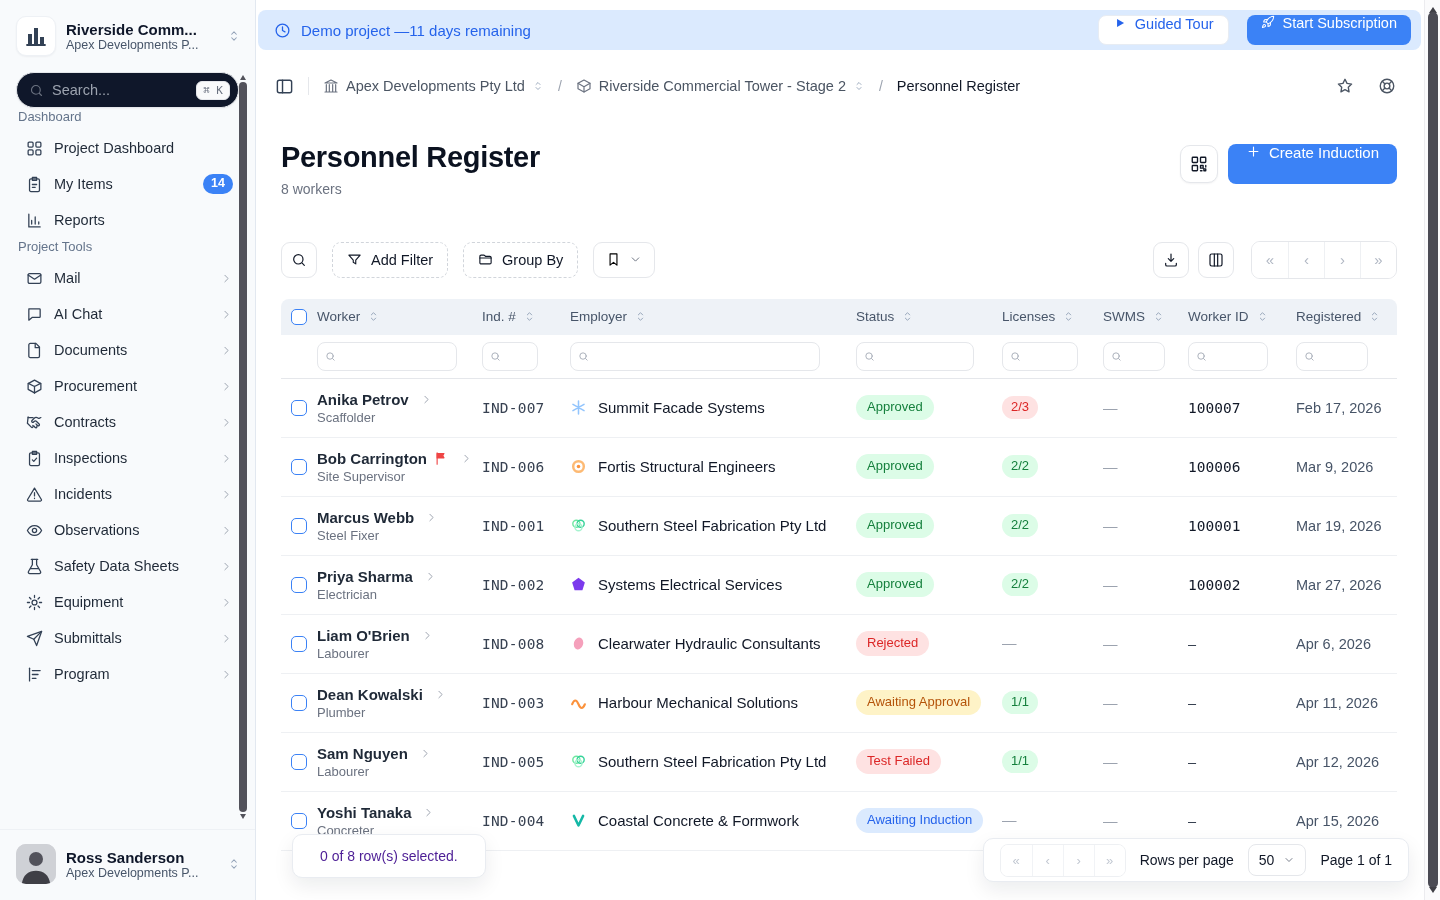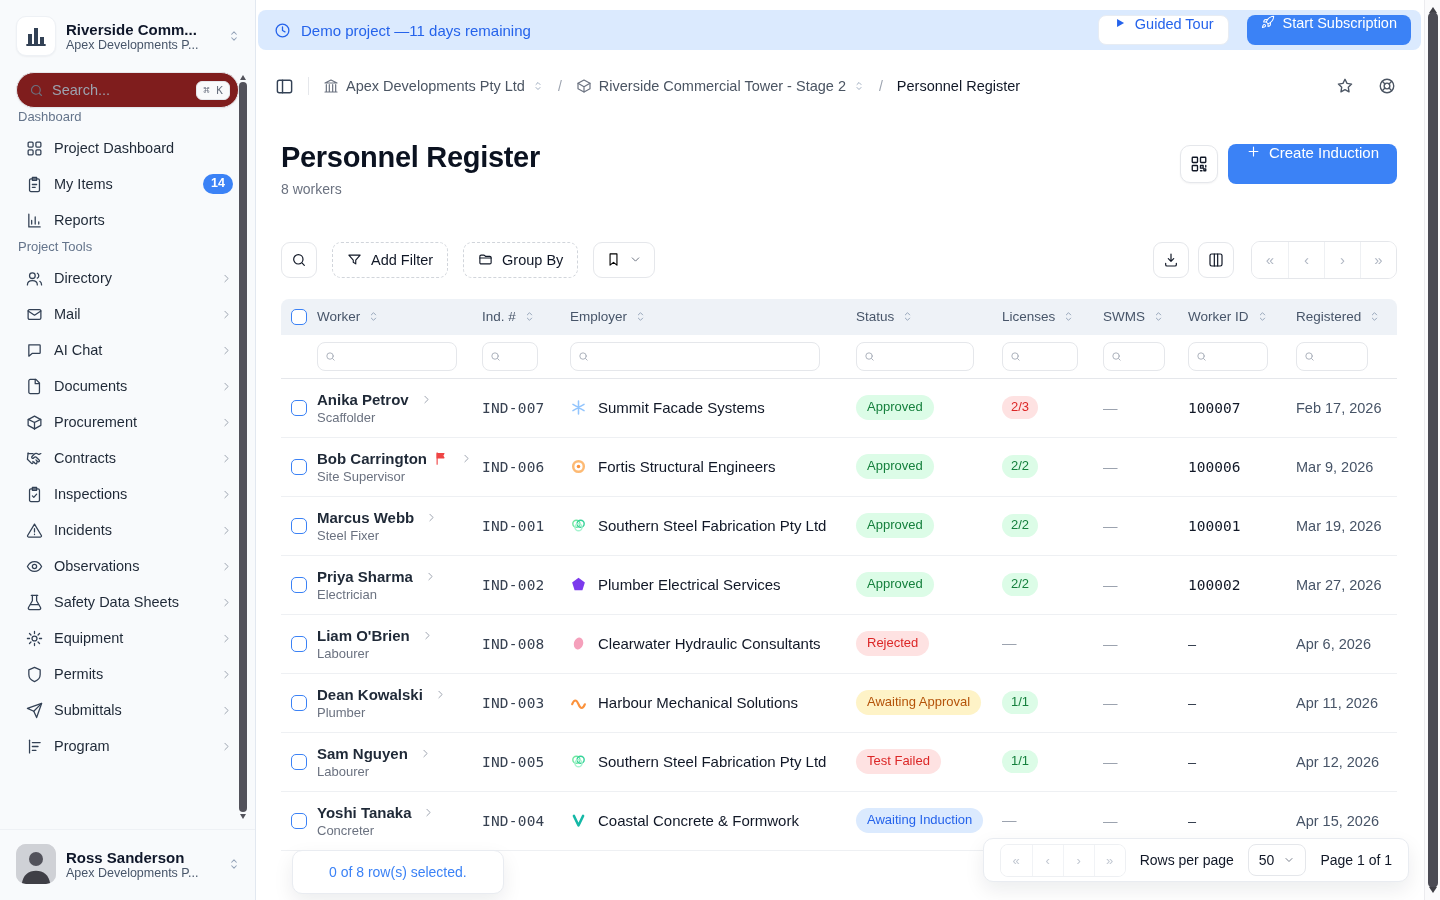--- a/index.html
+++ b/index.html
@@ -11,21 +11,21 @@
 
   
   .sidebar{width:256px;min-width:256px;background:#f8fafc;border-right:1px solid #e2e8f0;display:flex;flex-direction:column;position:relative}
   .org{display:flex;align-items:center;gap:10px;padding:16px 14px 12px 16px}
   .org-logo{width:40px;height:40px;background:#fff;border:1px solid #eef1f5;border-radius:10px;display:flex;align-items:center;justify-content:center;padding:7px;box-shadow:0 1px 2px rgba(16,24,40,.05)}
   .org-text{flex:1;min-width:0}
   .org-name{font-weight:700;font-size:15px;color:#0f172a;white-space:nowrap}
   .org-sub{font-size:12.5px;color:#475569;white-space:nowrap}
   .sel-icon{width:14px;height:14px;color:#94a3b8;flex:none}
   .side-scroll{flex:1;padding:4px 16px 0 16px;overflow:hidden}
-  .searchbox{display:flex;align-items:center;gap:8px;height:36px;background:#7f1d1d;border:1px solid #e5e7eb;border-radius:18px;padding:0 8px 0 12px;box-shadow:0 1px 2px rgba(16,24,40,.04)}
+  .searchbox{display:flex;align-items:center;gap:8px;height:36px;background:#0f172a;border:1px solid #e5e7eb;border-radius:18px;padding:0 8px 0 12px;box-shadow:0 1px 2px rgba(16,24,40,.04)}
   .s-ic{width:15px;height:15px;color:#6b7280;flex:none}
   .s-ph{flex:1;color:#9ca3af;font-size:14.5px}
   .kbd{font-family:"DejaVu Sans Mono",monospace;font-size:11px;color:#6b7280;background:#f9fafb;border:1px solid #e5e7eb;border-radius:6px;padding:2px 6px}
   .sec-label{font-size:13px;color:#64748b;margin:1px 0 6px 2px}
   .item{display:flex;align-items:center;gap:11px;height:36px;padding:0 6px 0 10px;border-radius:8px;color:#1f2937;cursor:pointer}
   .i-ic{width:17px;height:17px;color:#334155;flex:none}
   .i-label{flex:1;font-size:14.5px;white-space:nowrap}
   .badge{background:#3b82f6;color:#fff;font-size:12.5px;font-weight:700;border-radius:999px;padding:2px 8px;line-height:1.25}
   .badge:empty{display:none}
   .chev{width:13px;height:13px;color:#9ca3af;flex:none}
@@ -112,21 +112,21 @@
   .pill[data-tone="amber"]{background:#fef3c7;color:#b45309}
   .pill[data-tone="blue"]{background:#dbeafe;color:#2563eb}
   .pill[data-tone="plain"]{background:none;color:#9ca3af;padding:0;font-size:14.5px}
   .dash{color:#9ca3af}
   .wid{color:#111827;font-size:14.5px}
   .wid[data-tone="dim"]{color:#374151;font-family:"Liberation Sans",sans-serif}
   .c-date{color:#475467}
 
   
   .card{position:absolute;background:#fff;border:1px solid #e9ecf1;border-radius:10px;box-shadow:0 8px 20px rgba(15,23,42,.08);display:flex;align-items:center}
-  .card-sel{left:36px;bottom:6px;height:44px;padding:0 36px;font-size:14px;color:#3b82f6}
+  .card-sel{left:36px;bottom:22px;height:44px;padding:0 27px;font-size:14px;color:#4c1d95}
   .card-pg{right:15px;bottom:18px;height:44px;padding:0 16px;gap:14px}
   .mini-pager{display:flex;border:1px solid #eef0f3;border-radius:8px;overflow:hidden}
   .mp-btn{width:31px;height:31px;background:#fff;display:flex;align-items:center;justify-content:center;color:#c2c8d2;font-size:13px;border-left:1px solid #f1f3f6;cursor:pointer}
   .mp-btn:first-child{border-left:0}
   .rpp-label{font-size:14px;color:#111827}
   .rpp-select{display:flex;align-items:center;gap:9px;height:32px;border:1px solid #e5e7eb;border-radius:8px;padding:0 10px;font-size:14px;color:#111827;cursor:pointer}
   .rpp-select .dd{width:12px;height:12px;color:#6b7280}
   .page-info{font-size:14px;color:#111827}
 
   
@@ -206,35 +206,20 @@
               </svg>
             </span>
             <span class="i-label">Reports</span>
 
           </div>
 
       </nav>
       <div class="sec-label">Project Tools</div>
       <nav>
 
-          <div class="item">
-            <span class="i-ic">
-              <svg viewBox="0 0 24 24" fill="none" stroke="currentColor" stroke-width="1.8" stroke-linecap="round" stroke-linejoin="round">
-                <circle cx="9" cy="8" r="4"></circle>
-                <path d="M2 21c0-3.9 3.1-6 7-6s7 2.1 7 6"></path>
-                <path d="M16 4.5a4 4 0 0 1 0 7M19.5 16c1.6 1 2.5 2.6 2.5 5"></path>
-              </svg>
-            </span>
-            <span class="i-label">Directory</span>
-            <span class="chev">
-              <svg viewBox="0 0 24 24" fill="none" stroke="currentColor" stroke-width="1.8" stroke-linecap="round" stroke-linejoin="round">
-                <path d="m9 6 6 6-6 6"></path>
-              </svg>
-            </span>
-          </div>
 
           <div class="item">
             <span class="i-ic">
               <svg viewBox="0 0 24 24" fill="none" stroke="currentColor" stroke-width="1.8" stroke-linecap="round" stroke-linejoin="round">
                 <rect x="3" y="5" width="18" height="14" rx="2"></rect>
                 <path d="m3 7 9 6 9-6"></path>
               </svg>
             </span>
             <span class="i-label">Mail</span>
             <span class="chev">
@@ -374,33 +359,20 @@
               </svg>
             </span>
             <span class="i-label">Equipment</span>
             <span class="chev">
               <svg viewBox="0 0 24 24" fill="none" stroke="currentColor" stroke-width="1.8" stroke-linecap="round" stroke-linejoin="round">
                 <path d="m9 6 6 6-6 6"></path>
               </svg>
             </span>
           </div>
 
-          <div class="item">
-            <span class="i-ic">
-              <svg viewBox="0 0 24 24" fill="none" stroke="currentColor" stroke-width="1.8" stroke-linecap="round" stroke-linejoin="round">
-                <path d="M12 2l8 3.5V12c0 5-3.4 8.3-8 10-4.6-1.7-8-5-8-10V5.5z"></path>
-              </svg>
-            </span>
-            <span class="i-label">Permits</span>
-            <span class="chev">
-              <svg viewBox="0 0 24 24" fill="none" stroke="currentColor" stroke-width="1.8" stroke-linecap="round" stroke-linejoin="round">
-                <path d="m9 6 6 6-6 6"></path>
-              </svg>
-            </span>
-          </div>
 
           <div class="item">
             <span class="i-ic">
               <svg viewBox="0 0 24 24" fill="none" stroke="currentColor" stroke-width="1.8" stroke-linecap="round" stroke-linejoin="round">
                 <path d="M22 2 11 13"></path>
                 <path d="M22 2 15 22l-4-9-9-4z"></path>
               </svg>
             </span>
             <span class="i-label">Submittals</span>
             <span class="chev">
@@ -912,21 +884,21 @@
               </div>
               <div class="w-role">Electrician</div>
             </div>
             <div class="cell c-ind mono">IND-002</div>
             <div class="cell c-emp">
               <span class="avatar">
                 <svg viewBox="0 0 24 24" fill="none" stroke="currentColor" stroke-width="1.8" stroke-linecap="round" stroke-linejoin="round">
                   <path d="M12 2.5 21 9l-3.5 11h-11L3 9z" fill="#7c3aed" stroke="none"></path>
                 </svg>
               </span>
-              <span>Plumber Electrical Services</span>
+              <span>Systems Electrical Services</span>
             </div>
             <div class="cell"><span class="pill" data-tone="green">Approved</span></div>
             <div class="cell"><span class="pill sm" data-tone="green">2/2</span></div>
             <div class="cell dash">—</div>
             <div class="cell mono wid" data-tone="dark">100002</div>
             <div class="cell c-date">Mar 27, 2026</div>
           </div>
 
           <div class="trow grid">
             <div class="cell c-check">

